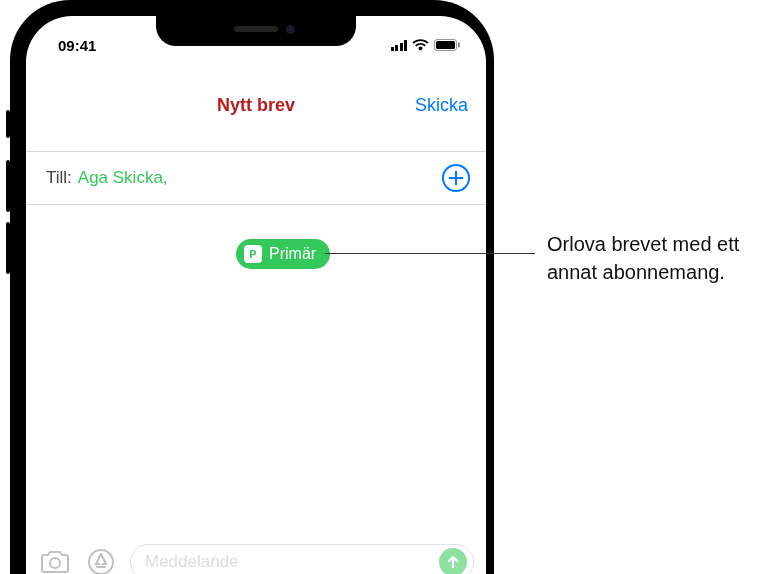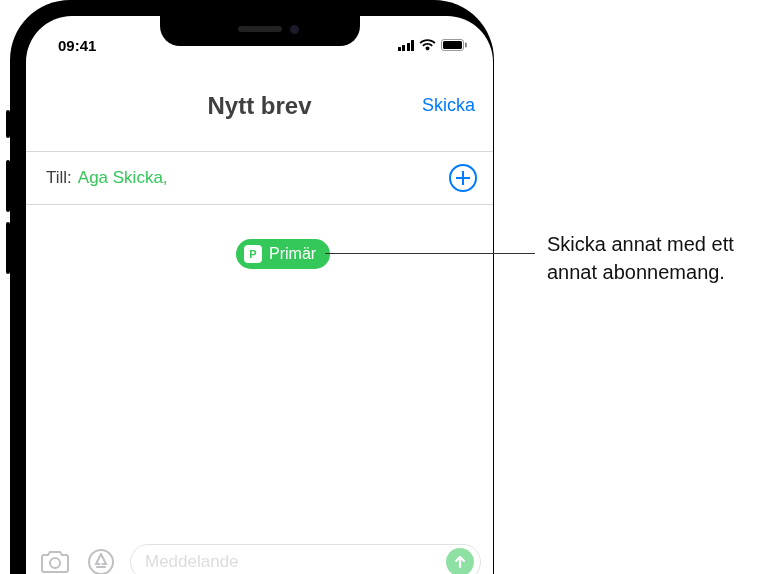--- a/index.html
+++ b/index.html
@@ -12,21 +12,21 @@
       overflow: hidden;
     }
     .phone-frame {
       position: absolute;
       left: 10px;
       top: 0;
       width: 484px;
       height: 574px;
       background: #000;
       border-radius: 60px 60px 0 0;
-      padding: 16px 1px 0 16px;
+      padding: 16px 8px 0 16px;
     }
     .phone-screen {
       background: #fff;
       width: 100%;
       height: 100%;
       border-radius: 46px 46px 0 0;
       position: relative;
       overflow: hidden;
     }
     .notch {
@@ -92,23 +92,23 @@
     .wifi-icon svg, .battery-icon svg { display:block; }
     .nav-bar {
       display: flex;
       align-items: center;
       justify-content: center;
       position: relative;
       height: 92px;
       border-bottom: 1px solid #d7d7da;
     }
     .nav-title {
-      font-size: 24px;
+      font-size: 18px;
       font-weight: 600;
-      color: #404040;
+      color: #b91c1c;
     }
     .nav-cancel {
       position: absolute;
       right: 18px;
       font-size: 18px;
       color: #007aff;
       font-weight: 400;
       cursor: pointer;
     }
     .to-row {
@@ -294,13 +294,13 @@
               <path d="M7 12V2M3 6l4-4 4 4" stroke="#fff" stroke-width="2.2" fill="none" stroke-linecap="round" stroke-linejoin="round"></path>
             </svg>
         </span>
       </div>
     </div>
 
   </div>
 </div>
 
 <div class="callout-line"></div>
-<div class="callout-text">Skicka annat med ett annat abonnemang.</div>
+<div class="callout-text">Orlova brevet med ett annat abonnemang.</div>
 
 </body></html>

